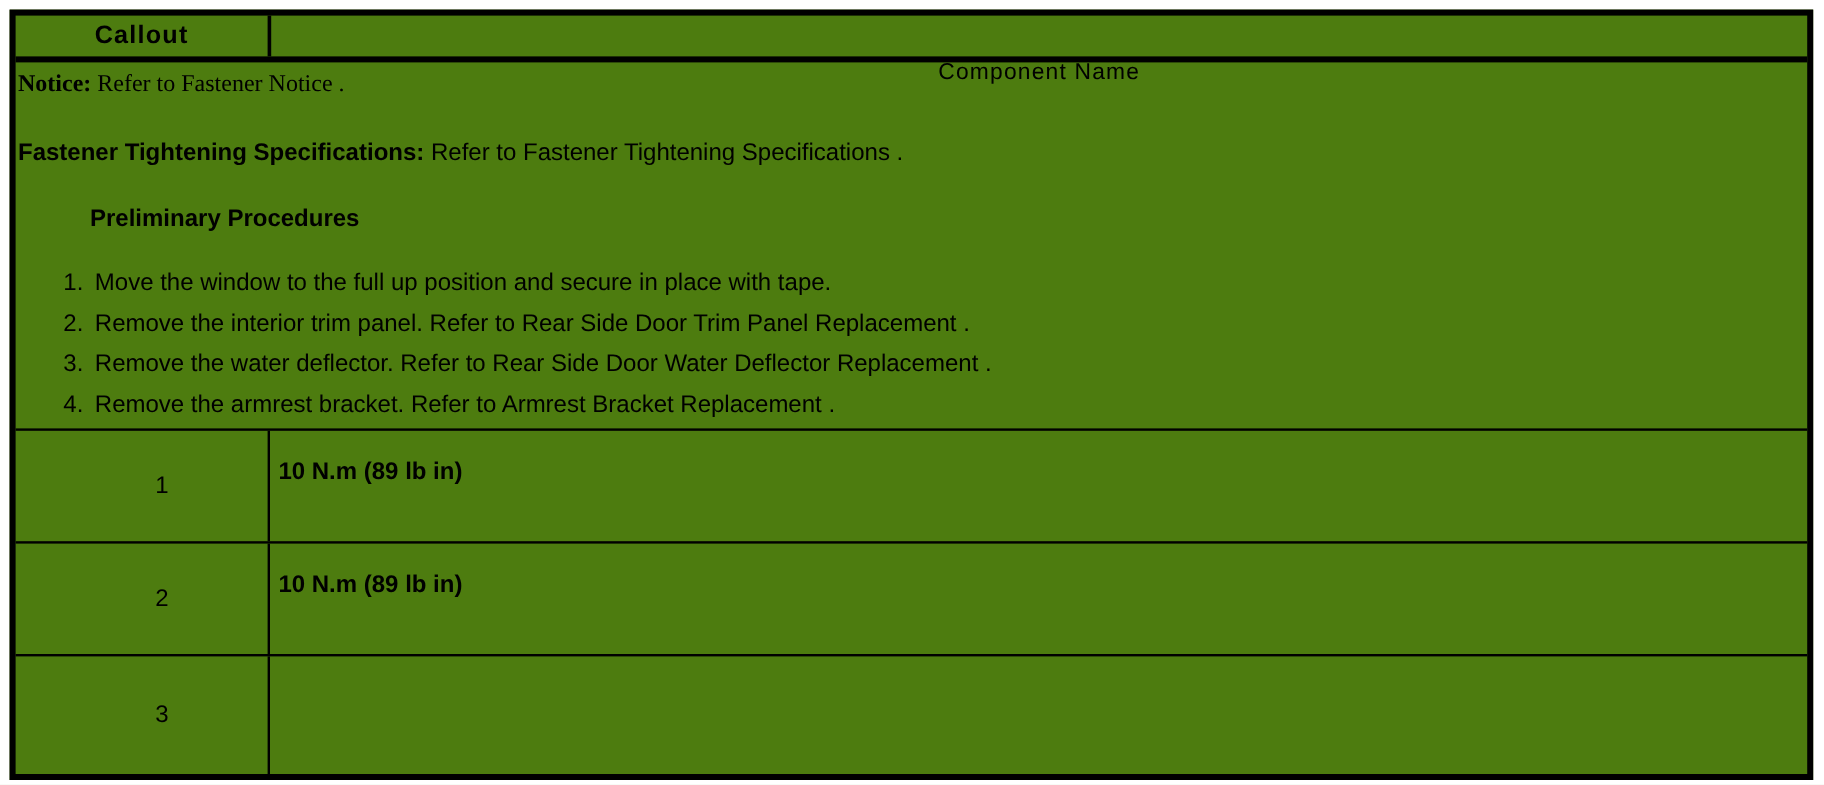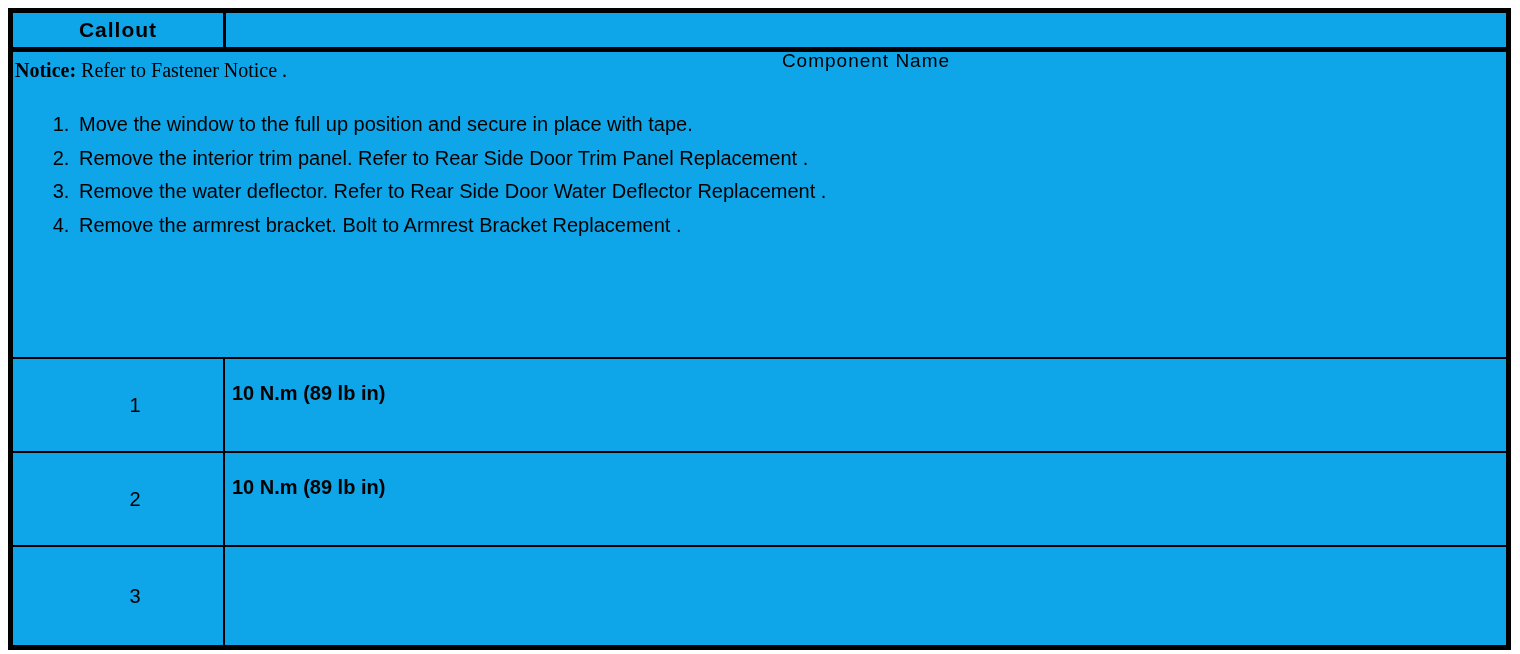--- a/index.html
+++ b/index.html
@@ -7,21 +7,21 @@
     width: 1520px; height: 654px;
     background: #ffffff;
     color: #000000;
     font-family: "Liberation Sans", sans-serif;
   }
   .doc-table {
     position: absolute;
     left: 8px; top: 8px;
     width: 1503px; height: 642px;
     border: 5px solid #000;
-    background: #0ea5e9;
+    background: #4d7c0f;
   }
   
   .header-row {
     display: flex;
     height: 39px;
     border-bottom: 5px solid #000;
   }
   .head-callout {
     width: 213px;
     border-right: 3px solid #000;
@@ -81,25 +81,27 @@
 
 <div class="doc-table">
 
   <div class="header-row">
     <div class="head-callout">Callout</div>
     <div class="head-name">Component Name</div>
   </div>
 
   <div class="intro-cell">
     <p class="p-notice"><span class="b">Notice:</span><span> Refer to Fastener Notice .</span></p>
+    <p class="p-fastener"><span class="b">Fastener Tightening Specifications:</span><span> Refer to Fastener Tightening Specifications .</span></p>
+    <p class="p-prelim">Preliminary Procedures</p>
     <ol>
       <li>Move the window to the full up position and secure in place with tape.</li>
       <li>Remove the interior trim panel. Refer to Rear Side Door Trim Panel Replacement .</li>
       <li>Remove the water deflector. Refer to Rear Side Door Water Deflector Replacement .</li>
-      <li>Remove the armrest bracket. Bolt to Armrest Bracket Replacement .</li>
+      <li>Remove the armrest bracket. Refer to Armrest Bracket Replacement .</li>
     </ol>
   </div>
 
   <div class="data-row h94">
     <div class="row-callout">1</div>
     <div class="row-content">
       <div class="comp-detail"><span class="b">10 N.m (89 lb in)</span><span></span></div>
     </div>
   </div>
 

